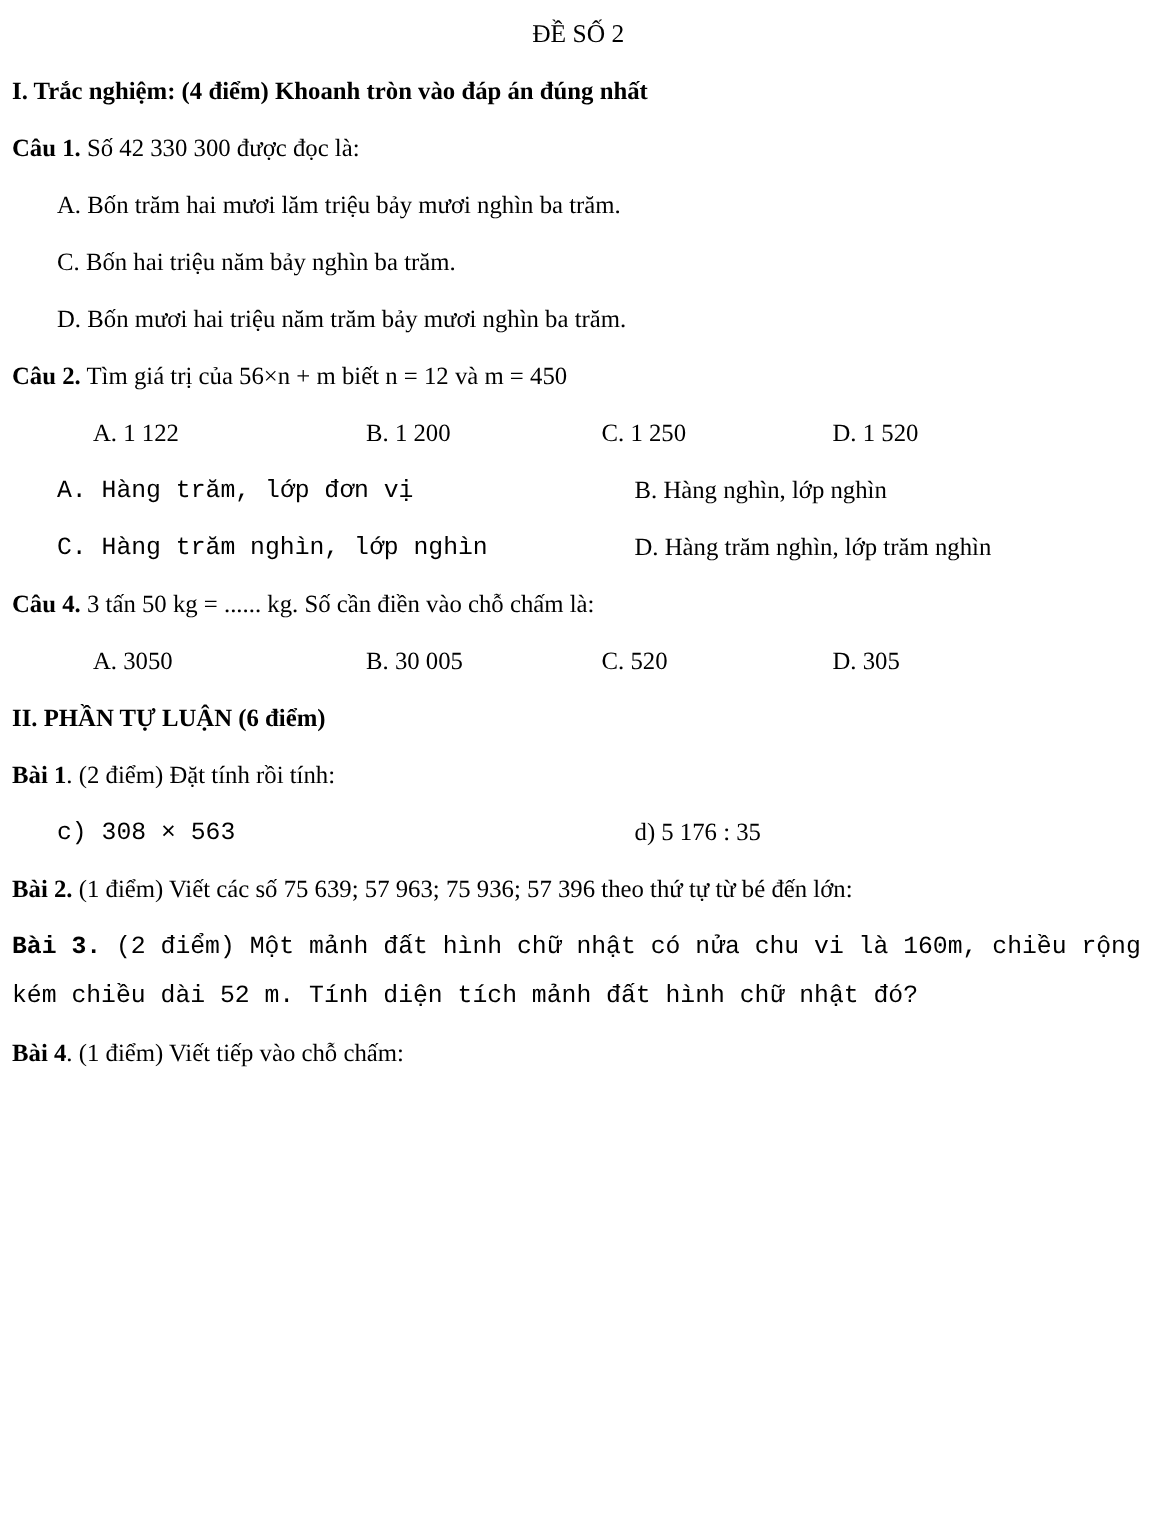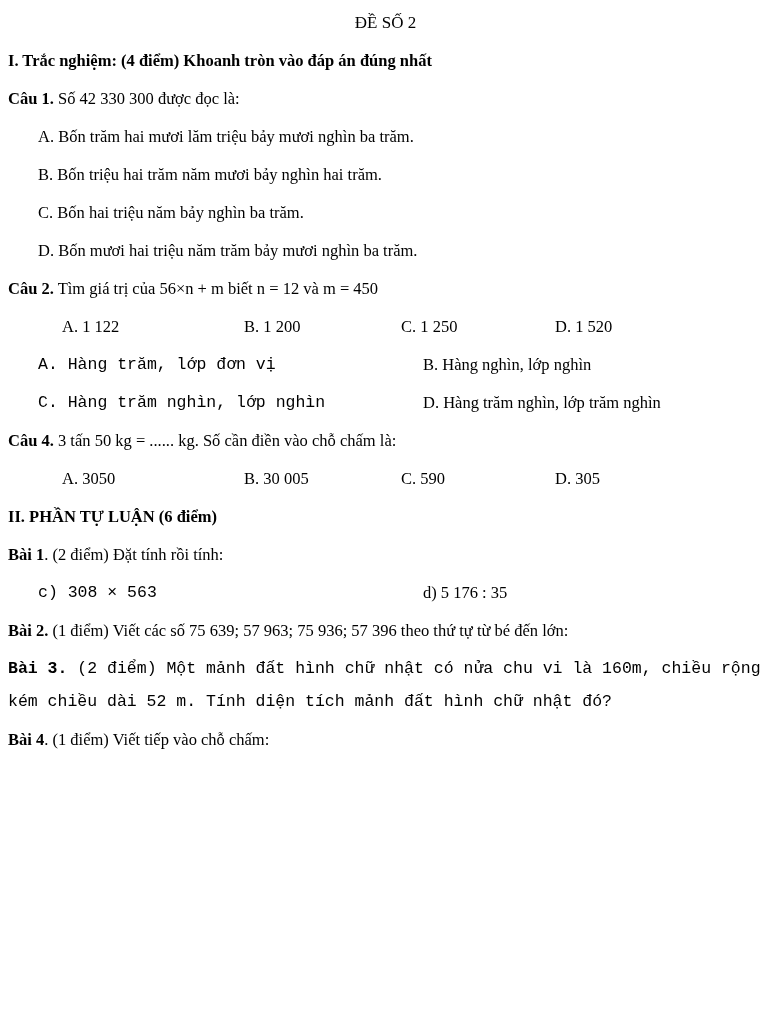--- a/index.html
+++ b/index.html
@@ -28,32 +28,31 @@
 <body>
 
 <div class="page">
 
   <p class="title">ĐỀ SỐ 2</p>
 
   <p class="bold">I. Trắc nghiệm: (4 điểm) Khoanh tròn vào đáp án đúng nhất</p>
 
   <p><span class="bold">Câu 1.</span><span> Số 42 330 300 được đọc là:</span></p>
   <p class="indent">A. Bốn trăm hai mươi lăm triệu bảy mươi nghìn ba trăm.</p>
-  <p class="indent">B. Bốn triệu hai trăm năm mươi bảy nghìn hai trăm.</p>
   <p class="indent">C. Bốn hai triệu năm bảy nghìn ba trăm.</p>
   <p class="indent">D. Bốn mươi hai triệu năm trăm bảy mươi nghìn ba trăm.</p>
 
   <p><span class="bold">Câu 2.</span><span> Tìm giá trị của 56×n + m biết n = 12 và m = 450</span></p>
   <p class="indent"><span class="col c1">A. 1 122</span><span class="col c2">B. 1 200</span><span class="col c3">C. 1 250</span><span class="col">D. 1 520</span></p>
 
   <p class="indent"><span class="col half">A. Hàng trăm, lớp đơn vị</span><span class="col">B. Hàng nghìn, lớp nghìn</span></p>
   <p class="indent"><span class="col half">C. Hàng trăm nghìn, lớp nghìn</span><span class="col">D. Hàng trăm nghìn, lớp trăm nghìn</span></p>
 
   <p><span class="bold">Câu 4.</span><span> 3 tấn 50 kg = ...... kg. Số cần điền vào chỗ chấm là:</span></p>
-  <p class="indent"><span class="col c1">A. 3050</span><span class="col c2">B. 30 005</span><span class="col c3">C. 590</span><span class="col">D. 305</span></p>
+  <p class="indent"><span class="col c1">A. 3050</span><span class="col c2">B. 30 005</span><span class="col c3">C. 520</span><span class="col">D. 305</span></p>
 
   <p class="bold">II. PHẦN TỰ LUẬN (6 điểm)</p>
 
   <p><span class="bold">Bài 1</span><span>. (2 điểm) Đặt tính rồi tính:</span></p>
   <p class="indent"><span class="col half">c) 308 × 563</span><span class="col">d) 5 176 : 35</span></p>
 
   <p><span class="bold">Bài 2.</span><span> (1 điểm) Viết các số 75 639; 57 963; 75 936; 57 396 theo thứ tự từ bé đến lớn:</span></p>
 
   <p class="wrapblock"><span class="bold">Bài 3.</span><span> (2 điểm) Một mảnh đất hình chữ nhật có nửa chu vi là 160m, chiều rộng kém chiều dài 52 m. Tính diện tích mảnh đất hình chữ nhật đó?</span></p>
 

